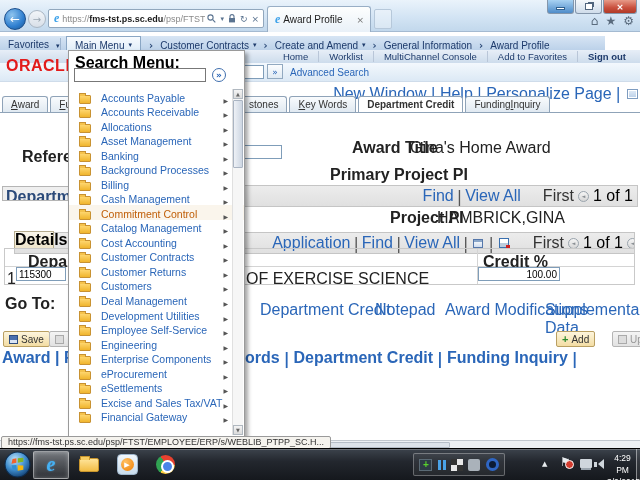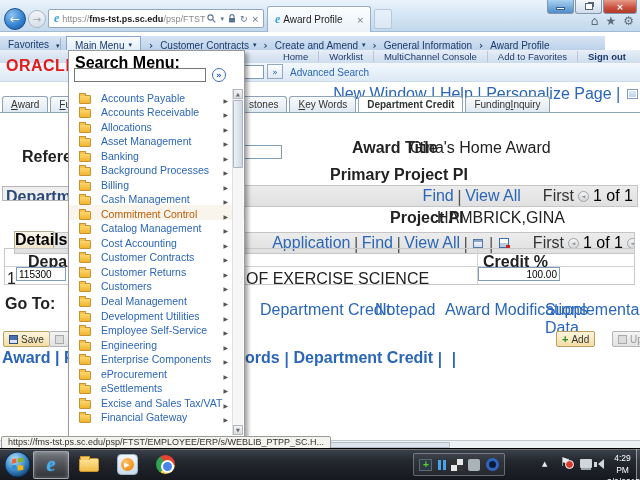--- a/index.html
+++ b/index.html
@@ -379,20 +379,21 @@
   <div class="botlinks" style="left:245px">
     <span style="display:flex">
       <span class="link bold">ords</span>
       <span class="pipe glyph">|</span>
     </span>
     <span style="display:flex">
       <span class="link bold">Department Credit</span>
       <span class="pipe glyph">|</span>
     </span>
     <span style="display:flex">
+      <span class="link bold">Funding Inquiry</span>
       <span class="pipe glyph">|</span>
     </span>
   </div>
 
   <div id="menu">
     <div id="menu-title">Search Menu:</div>
     <input id="menu-search" value="" style="">
     <div id="menu-go" class="glyph">»</div>
     <div id="menu-list">
       <div class="mi">

